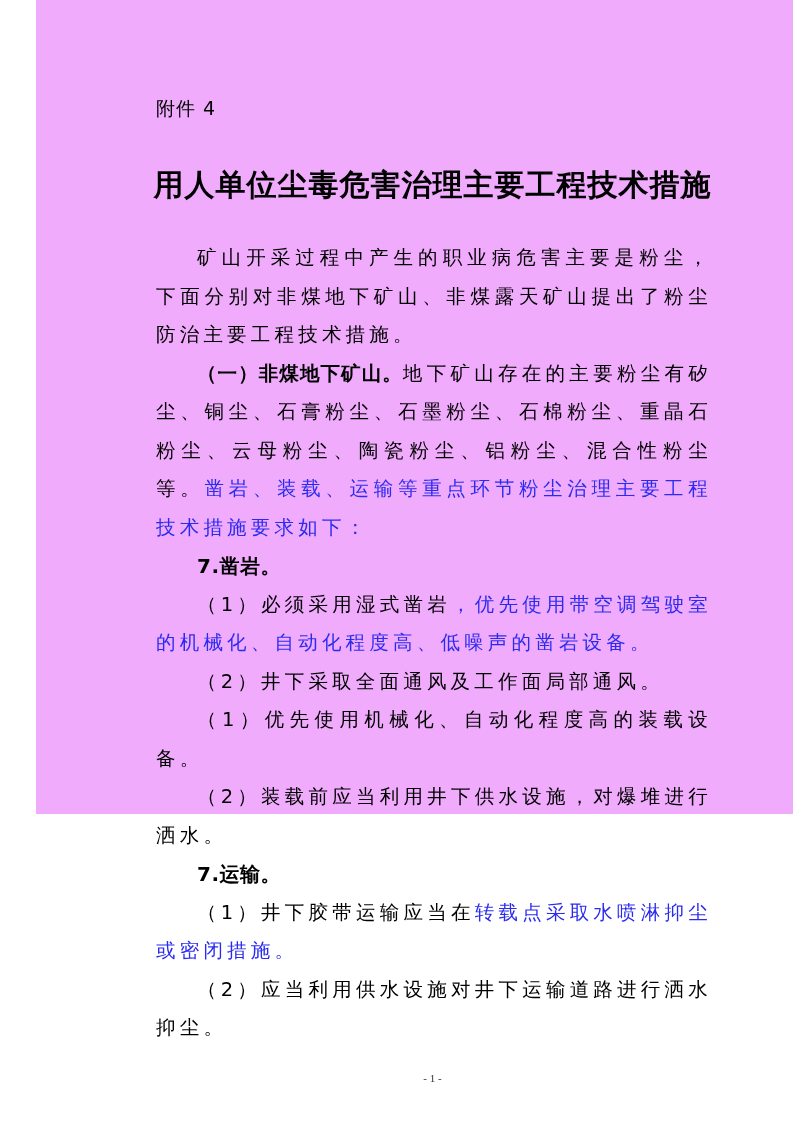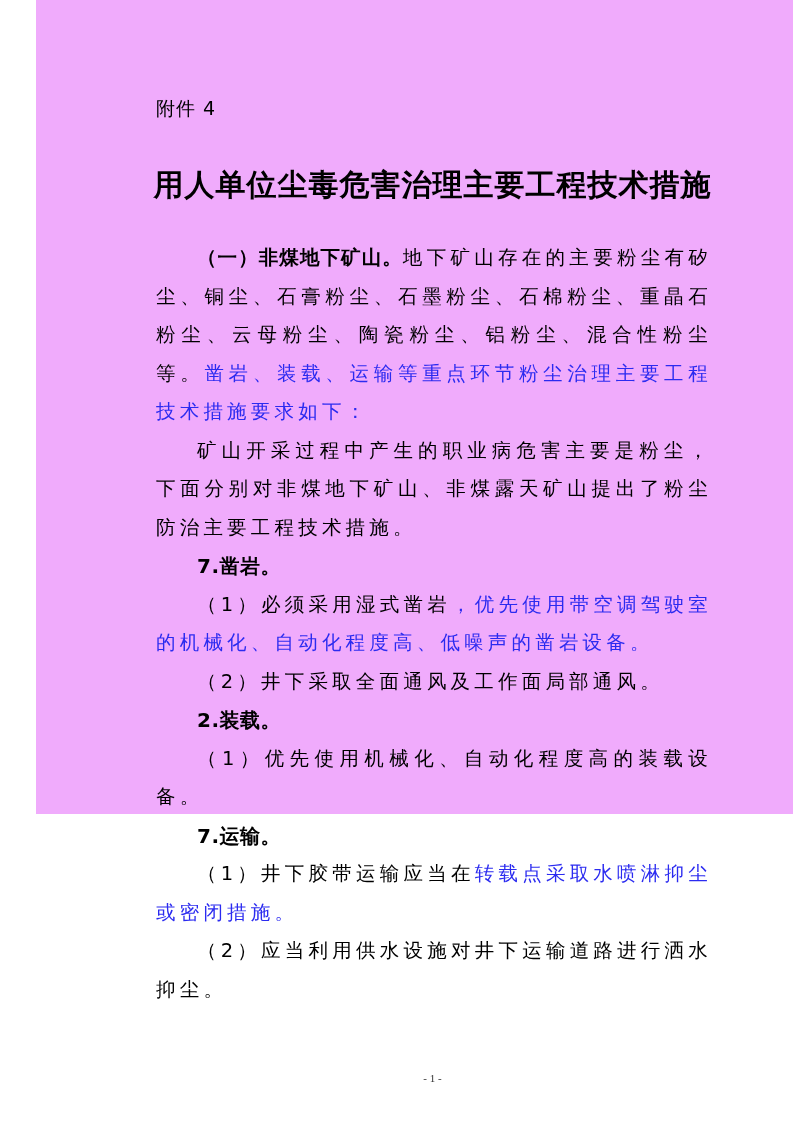--- a/index.html
+++ b/index.html
@@ -21,29 +21,29 @@
             font-size: 11px; font-family: "Liberation Serif", serif; color: #333; }
 </style>
 </head>
 <body>
 
 <div class="page">
   <div class="attach">附件 4</div>
   <div class="title">用人单位尘毒危害治理主要工程技术措施</div>
 
   <div class="body">
+    <p class="p indent">矿山开采过程中产生的职业病危害主要是粉尘，下面分别对非煤地下矿山、非煤露天矿山提出了粉尘防治主要工程技术措施。</p>
     <p class="p indent"><span class="bold">（一）非煤地下矿山。</span><span>地下矿山存在的主要粉尘有矽尘、铜尘、石膏粉尘、石墨粉尘、石棉粉尘、重晶石粉尘、云母粉尘、陶瓷粉尘、铝粉尘、混合性粉尘等。</span><span class="blue">凿岩、装载、运输等重点环节粉尘治理主要工程技术措施要求如下：</span></p>
-    <p class="p indent">矿山开采过程中产生的职业病危害主要是粉尘，下面分别对非煤地下矿山、非煤露天矿山提出了粉尘防治主要工程技术措施。</p>
 
     <p class="p h3">7.凿岩。</p>
     <p class="p indent"><span>（1）必须采用湿式凿岩</span><span class="blue">，优先使用带空调驾驶室的机械化、自动化程度高、低噪声的凿岩设备。</span></p>
     <p class="p indent"><span>（2）井下采取全面通风及工作面局部通风。</span></p>
 
-    <p class="p h3">2.装载。</p>
     <p class="p indent"><span>（1）优先使用机械化、自动化程度高的装载设备。</span></p>
+    <p class="p indent"><span>（2）装载前应当利用井下供水设施，对爆堆进行洒水。</span></p>
 
     <p class="p h3">7.运输。</p>
     <p class="p indent"><span>（1）井下胶带运输应当在</span><span class="blue">转载点采取水喷淋抑尘或密闭措施。</span></p>
     <p class="p indent"><span>（2）应当利用供水设施对井下运输道路进行洒水抑尘。</span></p>
 
   </div>
 
   <div class="pageno">- 1 -</div>
 </div>
 

